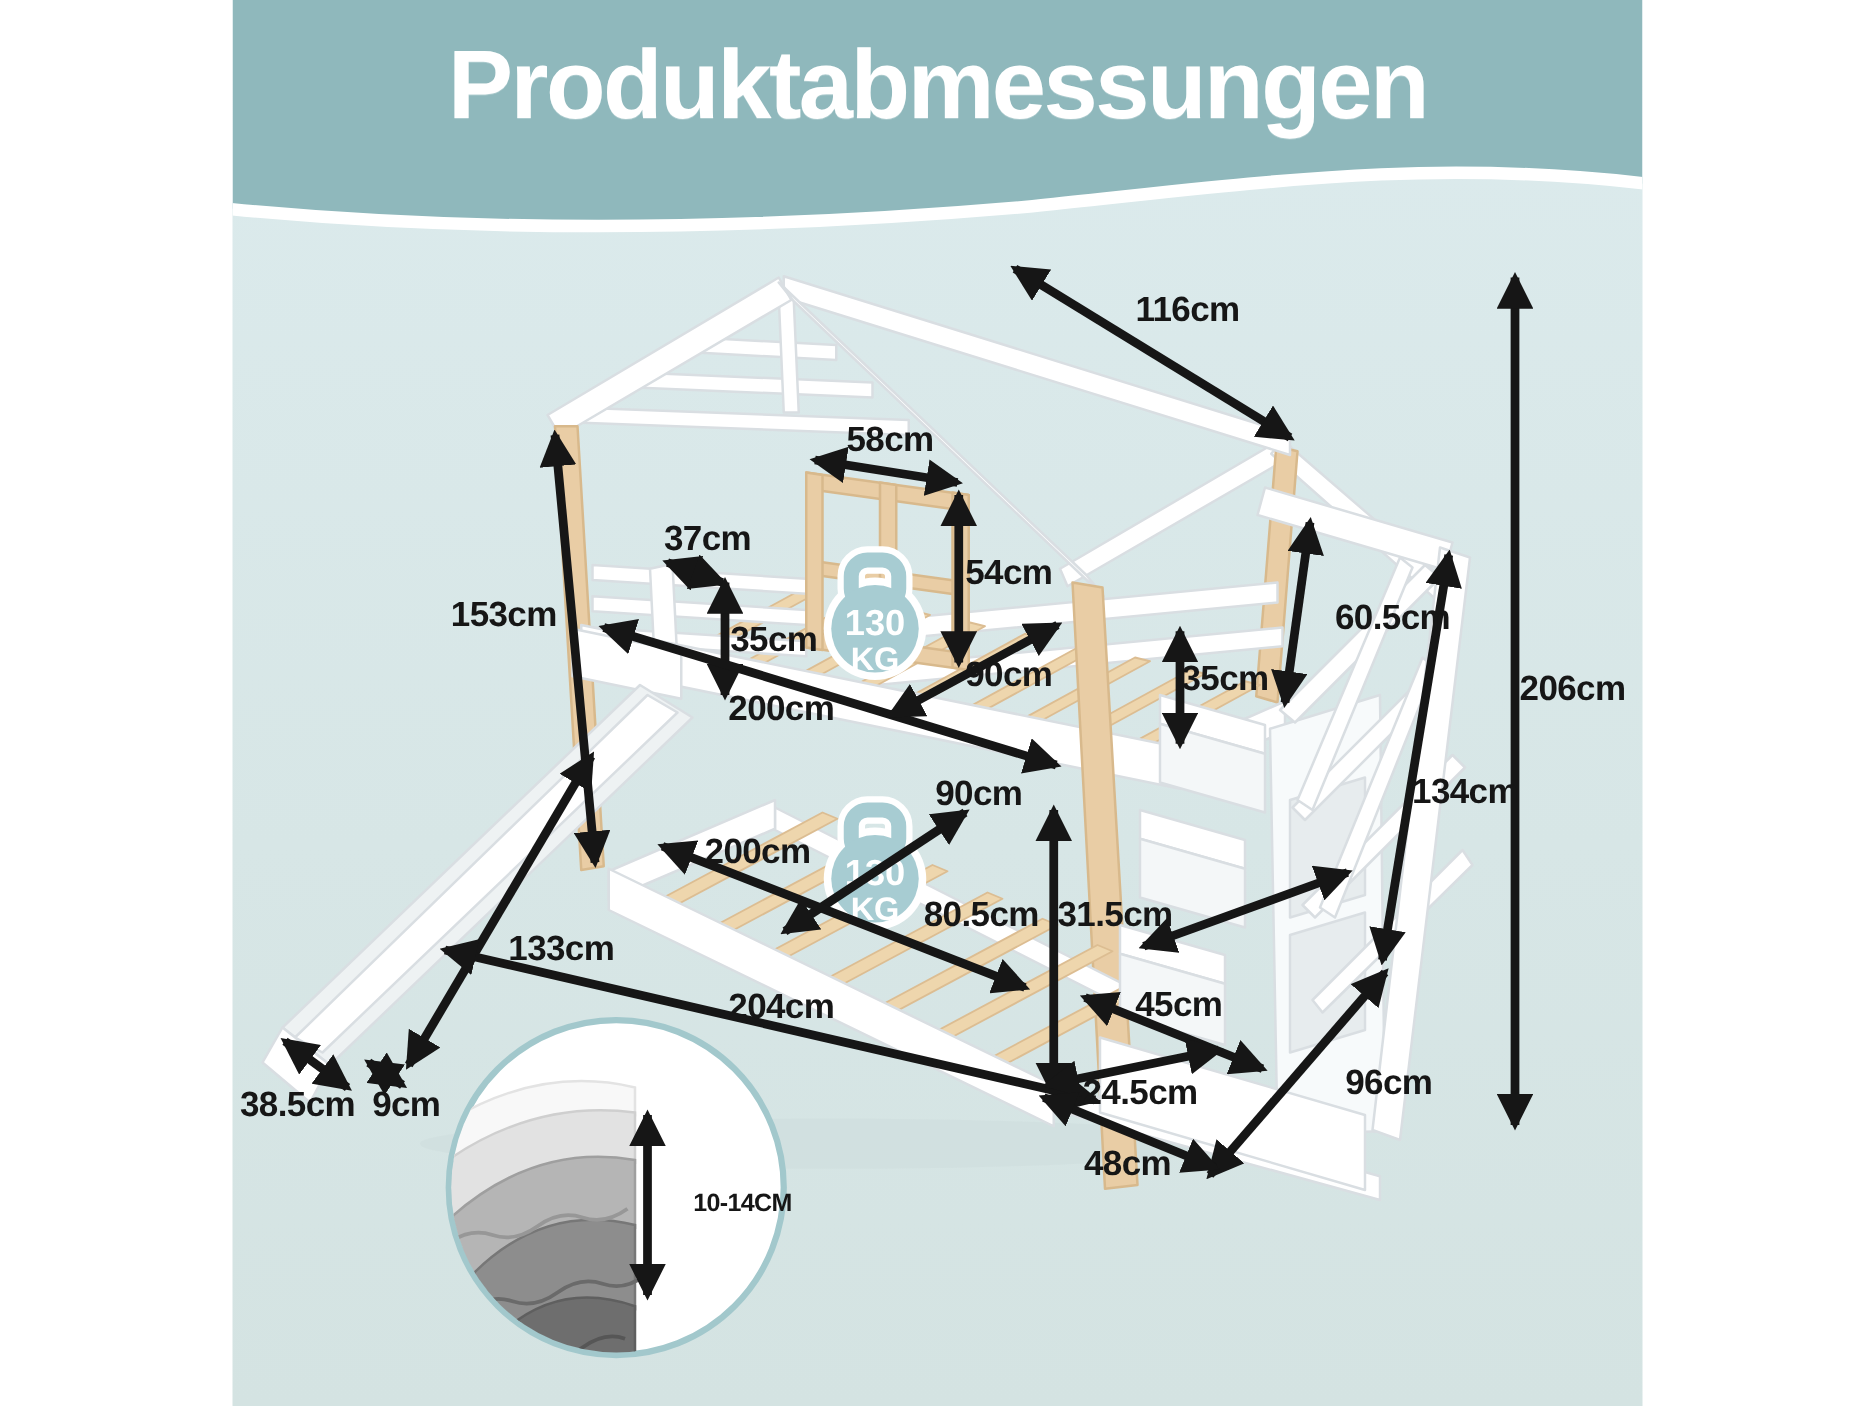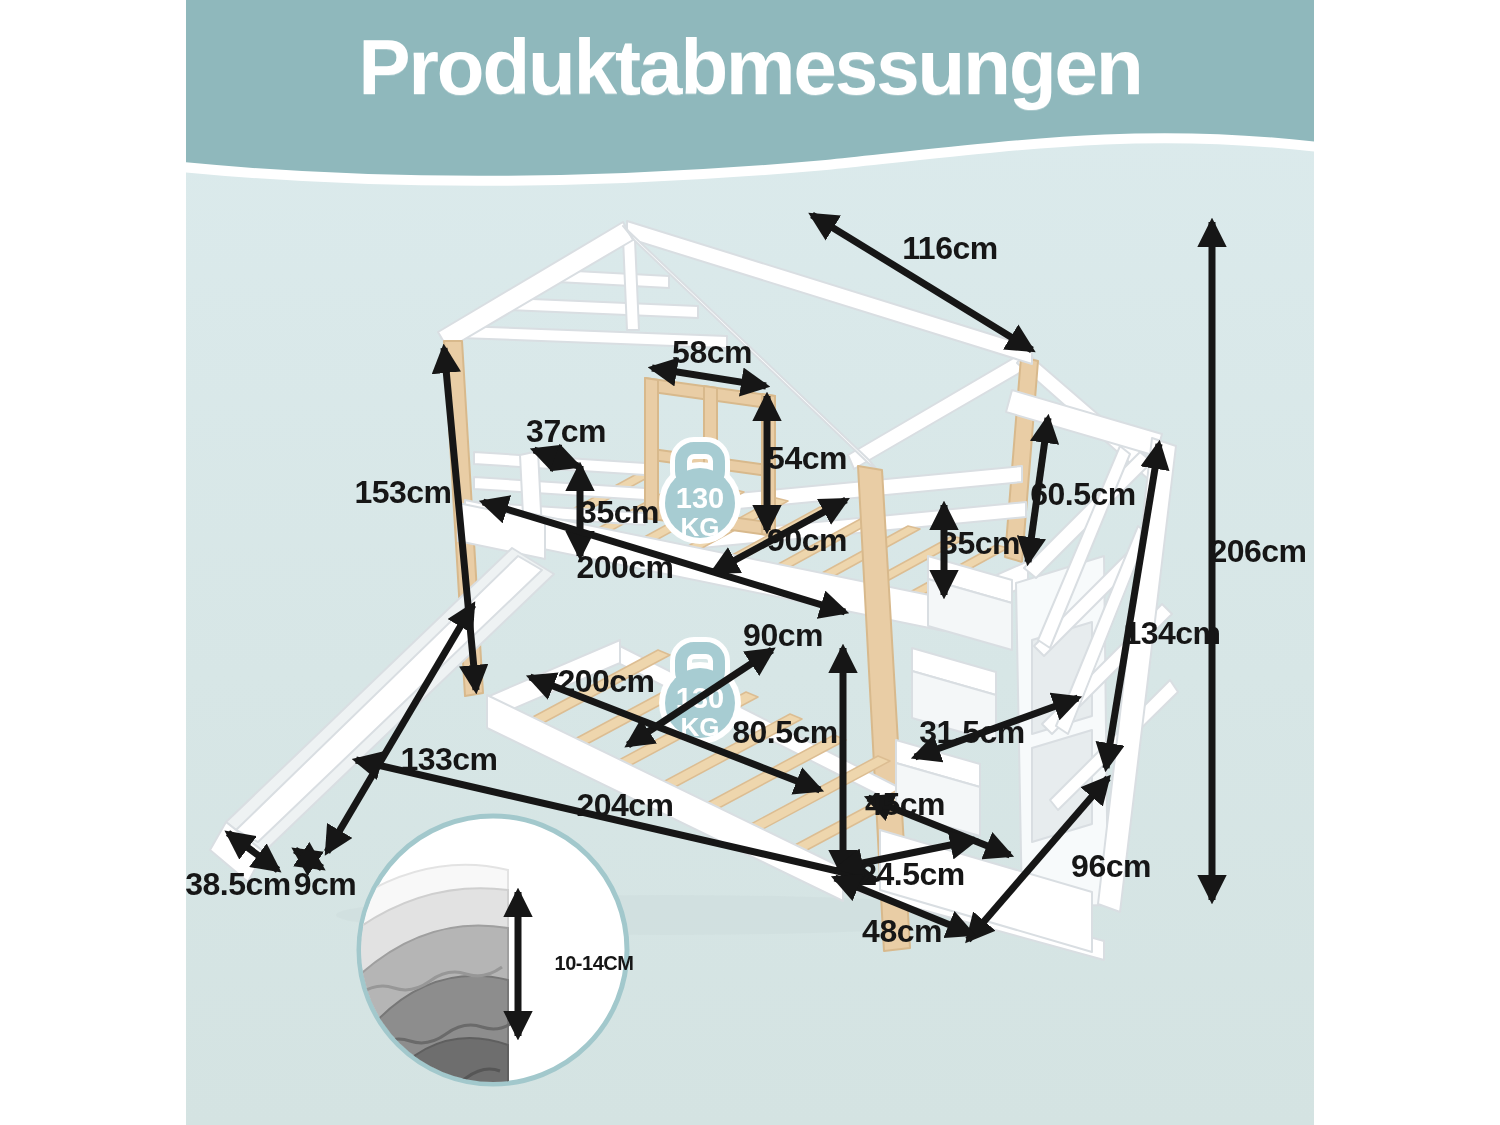--- a/index.html
+++ b/index.html
@@ -15,21 +15,21 @@
   }
   .canvas > svg{position:absolute;left:0;top:0;}
   .page-title{
     position:absolute;left:0;right:0;top:22px;text-align:center;
     font-size:78px;font-weight:700;color:#ffffff;letter-spacing:-2px;
     text-shadow:0 1px 0 rgba(255,255,255,.25);
     z-index:3;
   }
   .dim{
     position:absolute;transform:translate(-50%,-50%);
-    font-size:32px;font-weight:700;color:#161616;
+    font-size:28px;font-weight:700;color:#161616;
     white-space:nowrap;letter-spacing:-0.5px;z-index:5;
   }
   .dim.small{font-size:20px;}
 </style>
 </head>
 <body>
 
 <div class="canvas">
 
   <div class="page-title">Produktabmessungen</div>
@@ -214,30 +214,30 @@
 
   <div class="dim" style="left:764px;top:248px">116cm</div>
   <div class="dim" style="left:526px;top:352px">58cm</div>
   <div class="dim" style="left:621px;top:458px">54cm</div>
   <div class="dim" style="left:380px;top:431px">37cm</div>
   <div class="dim" style="left:433px;top:512px">35cm</div>
   <div class="dim" style="left:217px;top:492px">153cm</div>
   <div class="dim" style="left:439px;top:567px">200cm</div>
   <div class="dim" style="left:621px;top:540px">90cm</div>
   <div class="dim" style="left:794px;top:543px">35cm</div>
-  <div class="dim" style="left:897px;top:494px">60.5cm</div>
+  <div class="dim" style="left:928px;top:494px">60.5cm</div>
   <div class="dim" style="left:1072px;top:551px">206cm</div>
   <div class="dim" style="left:986px;top:633px">134cm</div>
   <div class="dim" style="left:597px;top:635px">90cm</div>
   <div class="dim" style="left:420px;top:681px">200cm</div>
   <div class="dim" style="left:599px;top:732px">80.5cm</div>
-  <div class="dim" style="left:786px;top:732px">31.5cm</div>
+  <div class="dim" style="left:706px;top:732px">31.5cm</div>
   <div class="dim" style="left:263px;top:759px">133cm</div>
   <div class="dim" style="left:439px;top:805px">204cm</div>
-  <div class="dim" style="left:719px;top:804px">45cm</div>
+  <div class="dim" style="left:757px;top:804px">45cm</div>
   <div class="dim" style="left:726px;top:874px">24.5cm</div>
   <div class="dim" style="left:52px;top:884px">38.5cm</div>
   <div class="dim" style="left:139px;top:884px">9cm</div>
   <div class="dim" style="left:925px;top:866px">96cm</div>
   <div class="dim" style="left:716px;top:931px">48cm</div>
   <div class="dim small" style="left:408px;top:963px">10-14CM</div>
 
 </div>
 
 </body></html>

